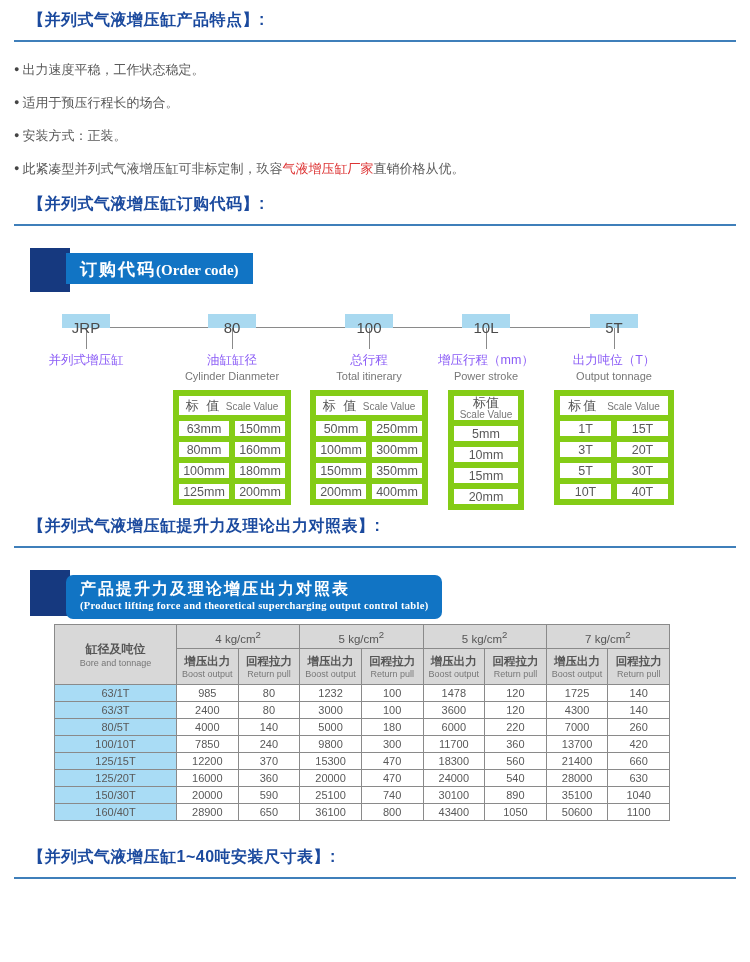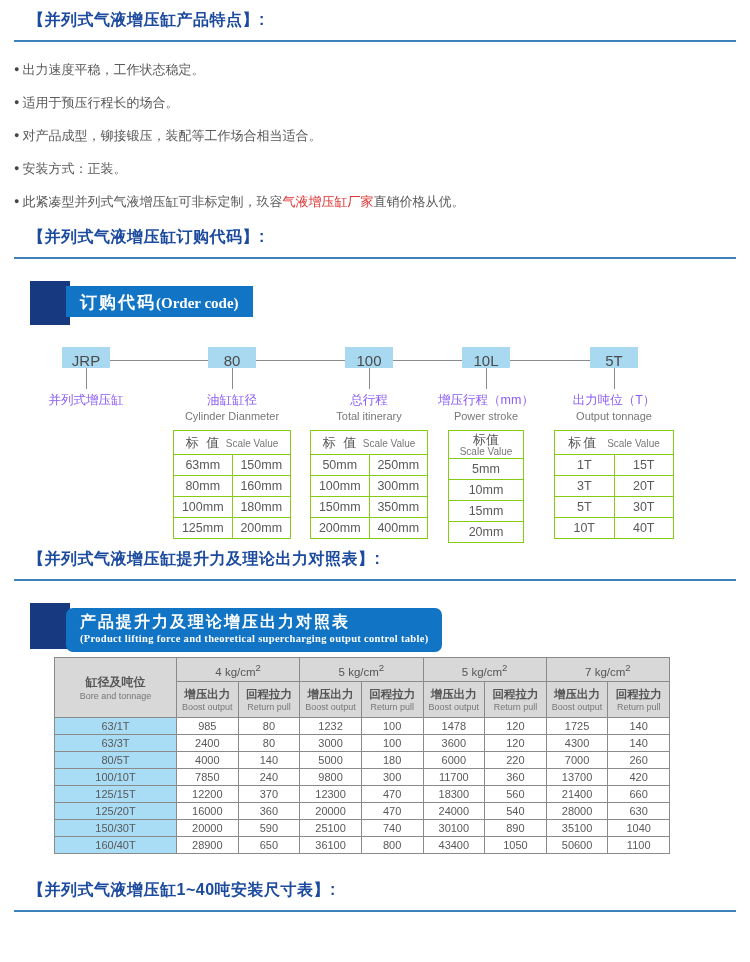--- a/index.html
+++ b/index.html
@@ -34,28 +34,28 @@
   .banner.two-line .sq { height:46px; }
   .banner.two-line .bar { height:44px; padding-top:3px;border-radius:7px; }
   .banner.two-line .cn { display:block; font-size:16px; line-height:21px; }
   .banner.two-line .en { display:block; font-size:10.5px; line-height:14px; letter-spacing:0.3px; }
 
   
   .diagram { position:relative; height:202px; margin-top:18px; }
   .connector { position:absolute; top:13px; left:86px; width:528px; border-top:1px solid #8a8a8a; }
   .ocol { position:absolute; top:0; width:132px; text-align:center; }
   .ocol .code {
-    width:48px; height:21px; margin:0 auto; background:#a9d9f0; color:#4a4a4a;
+    width:48px; height:14px; margin:0 auto; background:#a9d9f0; color:#4a4a4a;
     font-size:15px; line-height:27px; position:relative; z-index:1;
   }
   .ocol .stem { width:0; height:21px; border-left:1px solid #8a8a8a; margin:0 auto; }
   .ocol .lab-cn { font-size:12.5px; color:#8b5cf6; margin-top:3px; }
   .ocol .lab-en { font-size:11px; color:#777; margin-top:1px; line-height:12px; }
   .ocol .mini { margin:8px auto 0 auto; border-collapse:collapse; }
-  .mini th, .mini td { border:1px solid #84cc16; text-align:center; color:#595959; }
+  .mini th, .mini td { border:6px solid #84cc16; text-align:center; color:#595959; }
   .mini th { font-weight:normal; height:24px; }
   .mini th .hcn { font-size:13px; color:#555; letter-spacing:2px; }
   .mini th .hen { font-size:10px; color:#777; }
   .mini td { font-size:12.5px; height:21px; }
   .mini.w2 { width:118px; } .mini.w2 td { width:59px; }
   .mini.w1 { width:76px; }
   .mini.stacked th { height:28px; }
   .mini.stacked th .hcn { display:block; line-height:13px; letter-spacing:0; }
   .mini.stacked th .hen { display:block; line-height:11px; }
 
@@ -81,21 +81,20 @@
 <body>
 
 <div style="height:10px"></div>
 
 <div class="section-title">【并列式气液增压缸产品特点】:</div>
 <div class="rule"></div>
 
 <div class="bullets">
   <div class="bullet"><span class="dot">●</span><span>出力速度平稳，工作状态稳定。</span></div>
   <div class="bullet"><span class="dot">●</span><span>适用于预压行程长的场合。</span></div>
-  <div class="bullet"><span class="dot">●</span><span>对产品成型，铆接锻压，装配等工作场合相当适合。</span></div>
   <div class="bullet"><span class="dot">●</span><span>安装方式：正装。</span></div>
   <div class="bullet"><span class="dot">●</span><span>此紧凑型并列式气液增压缸可非标定制，玖容</span><a href="#" class="red-link">气液增压缸厂家</a><span>直销价格从优。</span></div>
 </div>
 
 <div class="section-title">【并列式气液增压缸订购代码】:</div>
 <div class="rule"></div>
 
 <div class="banner">
   <div class="sq"></div>
   <div class="bar"><span class="cn">订购代码</span><span class="en">(Order code)</span></div>
@@ -349,21 +348,21 @@
         <td>300</td>
         <td>11700</td>
         <td>360</td>
         <td>13700</td>
         <td>420</td>
       </tr>
       <tr>
         <td class="rowhead">125/15T</td>
         <td>12200</td>
         <td>370</td>
-        <td>12300</td>
+        <td>15300</td>
         <td>470</td>
         <td>18300</td>
         <td>560</td>
         <td>21400</td>
         <td>660</td>
       </tr>
       <tr>
         <td class="rowhead">125/20T</td>
         <td>16000</td>
         <td>360</td>

